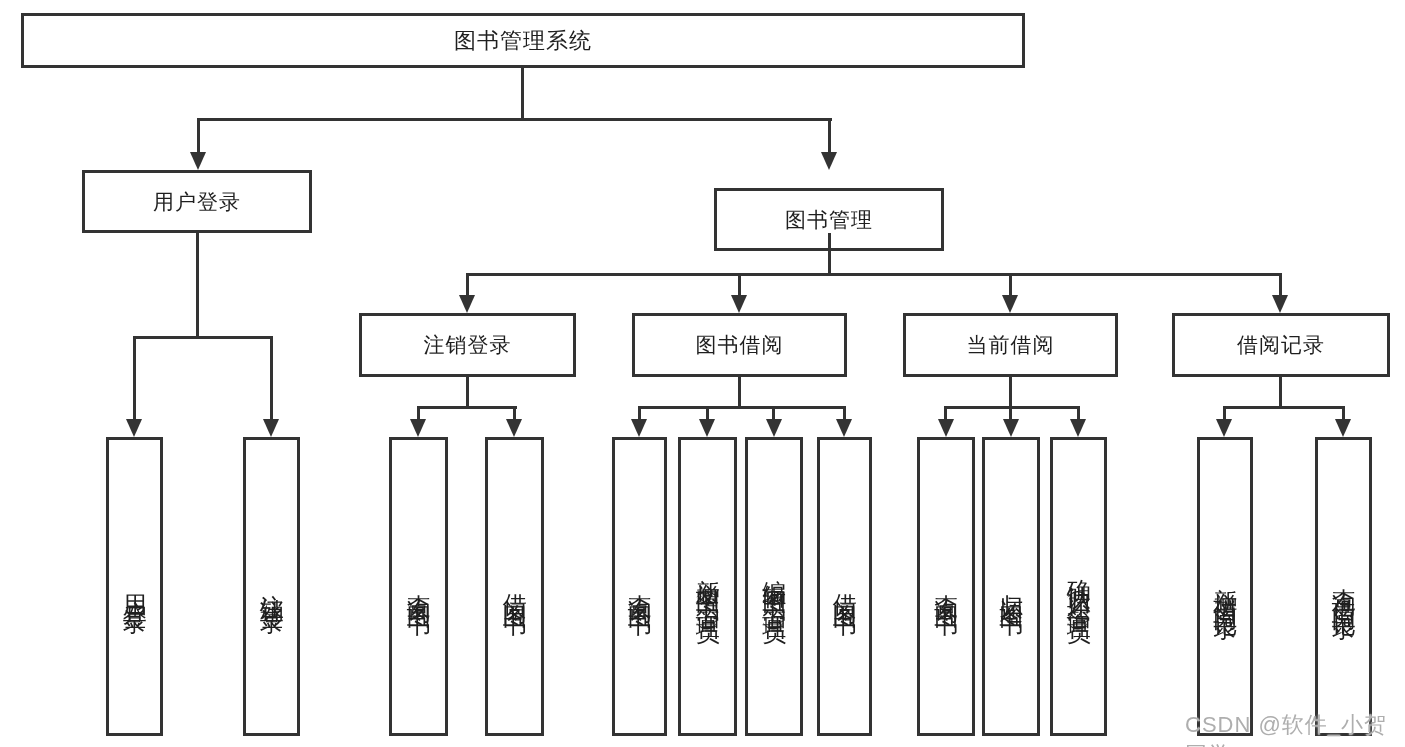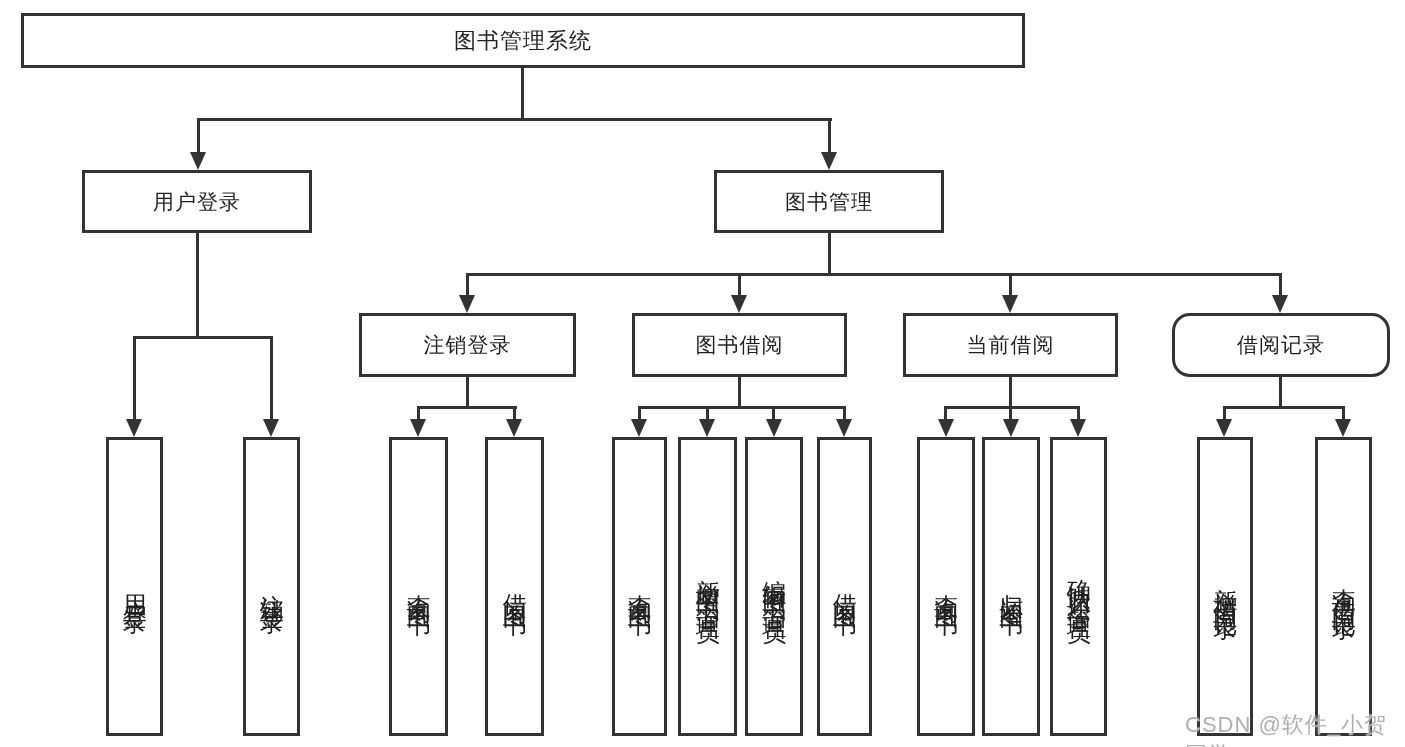--- a/index.html
+++ b/index.html
@@ -37,37 +37,37 @@
 <div class="canvas">
 
   <div class="box h root" style="left:21px;top:13px;width:1004px;height:55px;">
     <span>图书管理系统</span>
   </div>
 
   <div class="box h" style="left:82px;top:170px;width:230px;height:63px;">
     <span>用户登录</span>
   </div>
 
-  <div class="box h" style="left:714px;top:170px;width:230px;height:63px;">
+  <div class="box h" style="left:714px;top:188px;width:230px;height:63px;">
     <span>图书管理</span>
   </div>
 
   <div class="box h" style="left:359px;top:313px;width:217px;height:64px;">
     <span>注销登录</span>
   </div>
 
   <div class="box h" style="left:903px;top:313px;width:215px;height:64px;">
     <span>当前借阅</span>
   </div>
 
   <div class="box h" style="left:632px;top:313px;width:215px;height:64px;">
     <span>图书借阅</span>
   </div>
 
-  <div class="box h" style="left:1172px;top:313px;width:218px;height:64px;border-radius:18px;">
+  <div class="box h" style="left:1172px;top:313px;width:218px;height:64px;">
     <span>借阅记录</span>
   </div>
 
   <div class="box v" style="left:106px;top:437px;width:57px;height:299px;">
     <span>用户登录</span>
   </div>
   <div class="box v" style="left:243px;top:437px;width:57px;height:299px;">
     <span>注销登录</span>
   </div>
 

